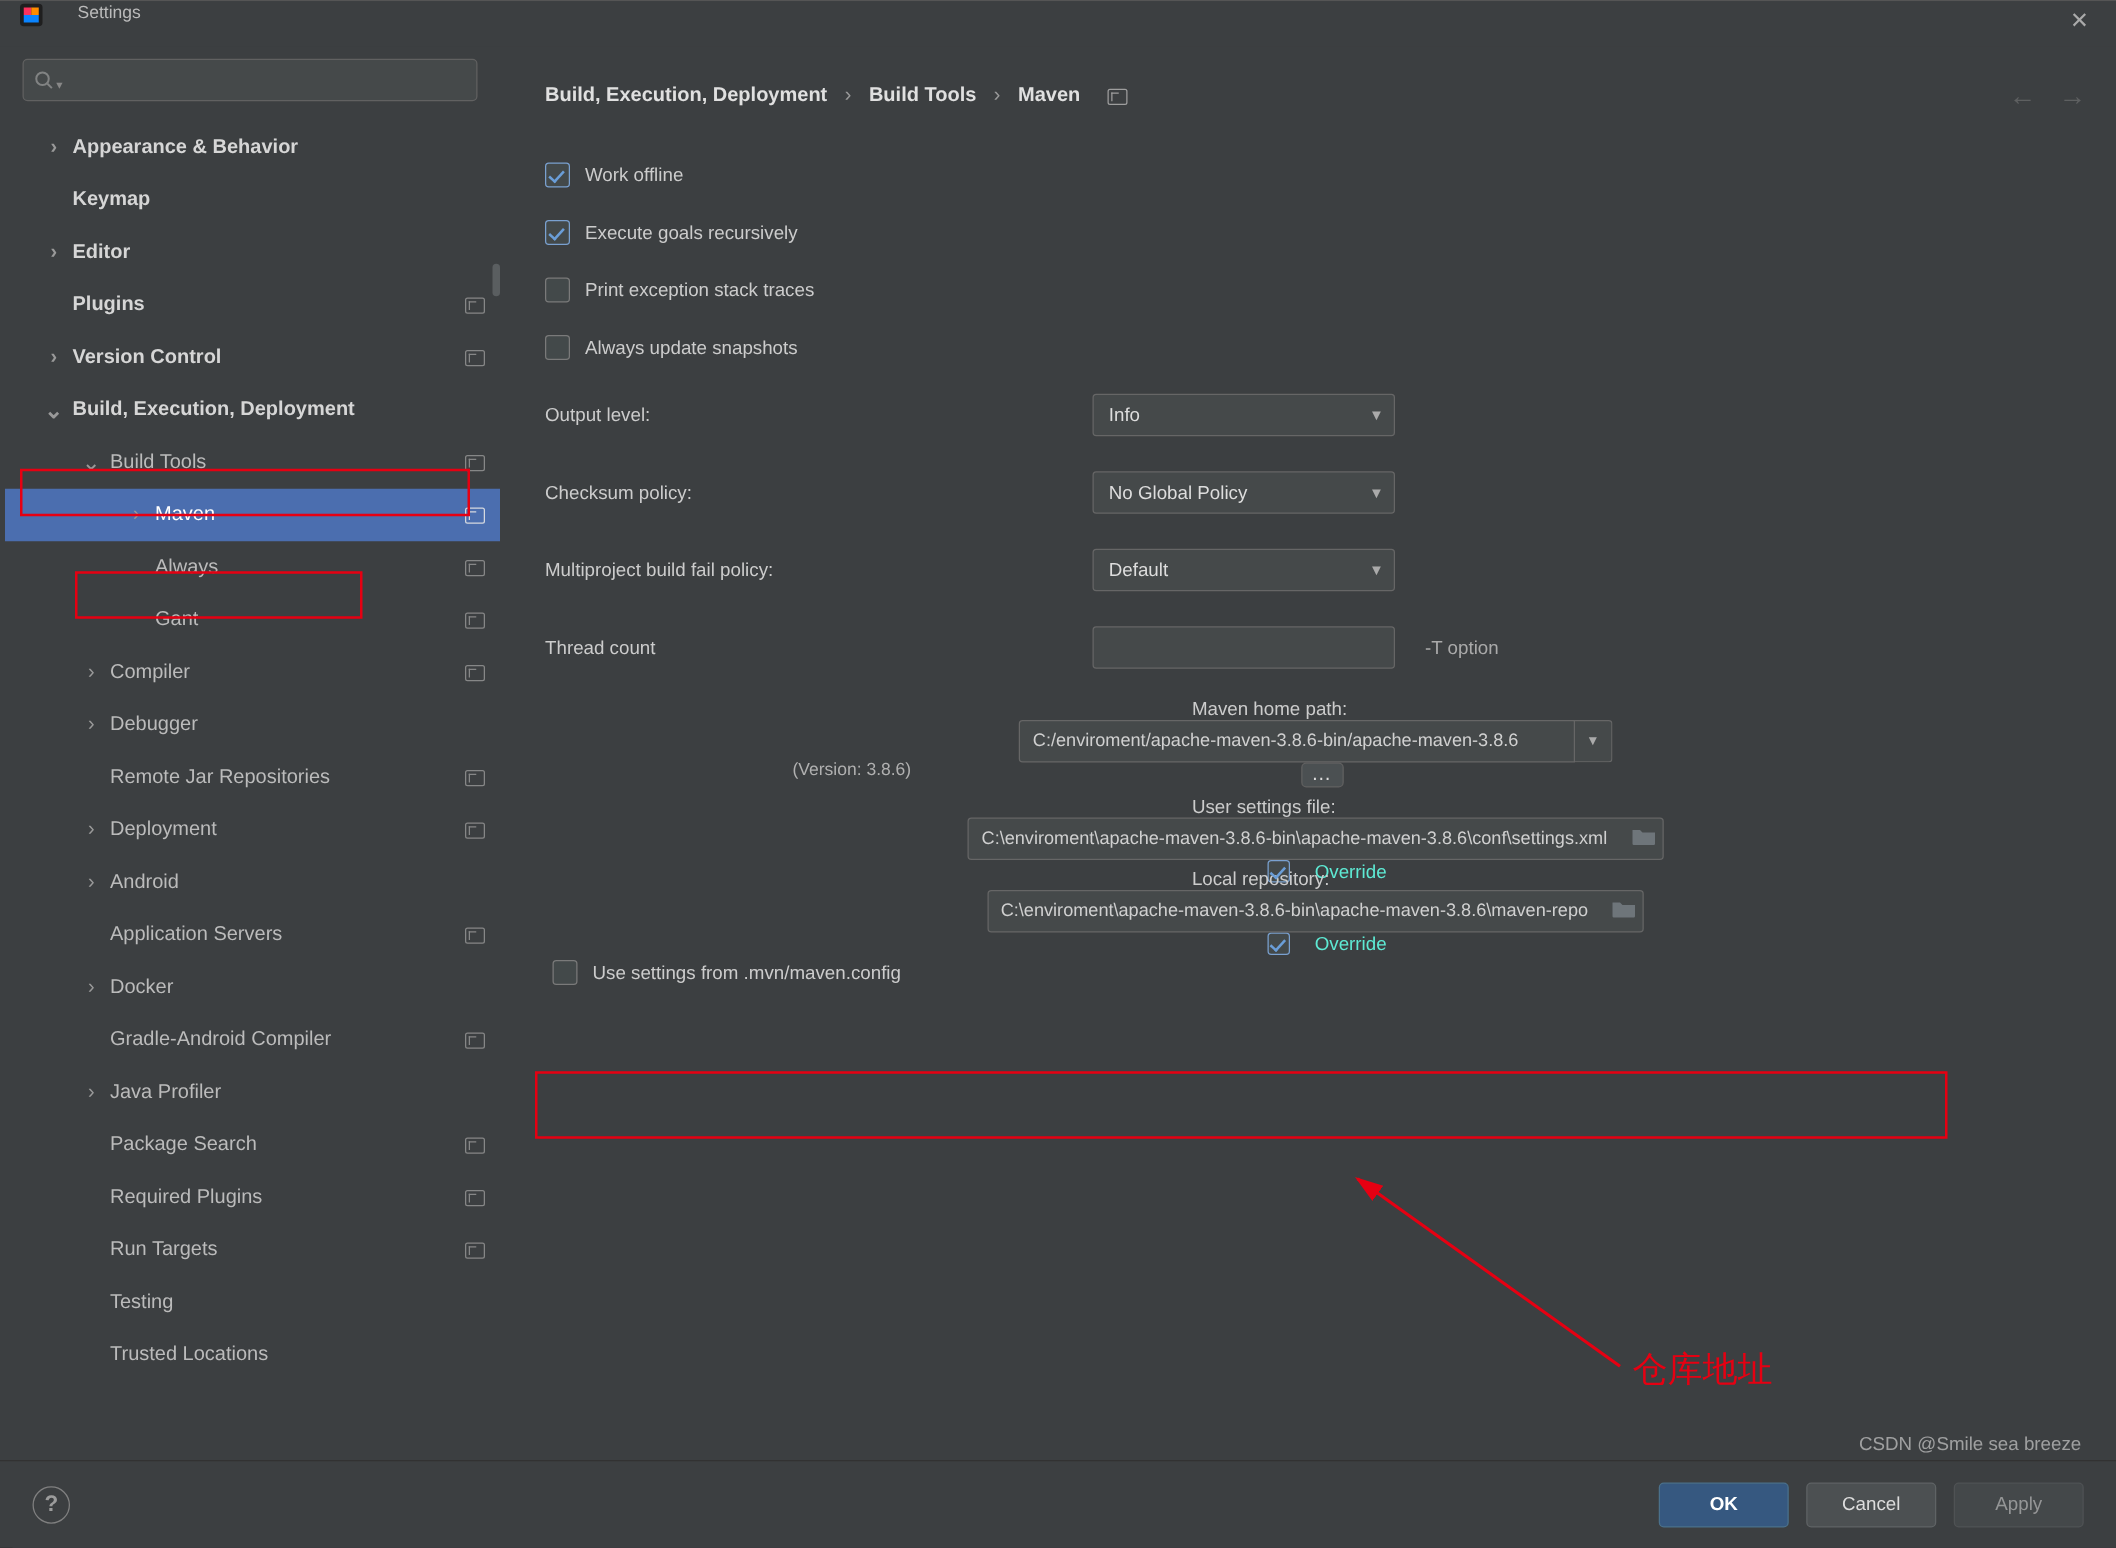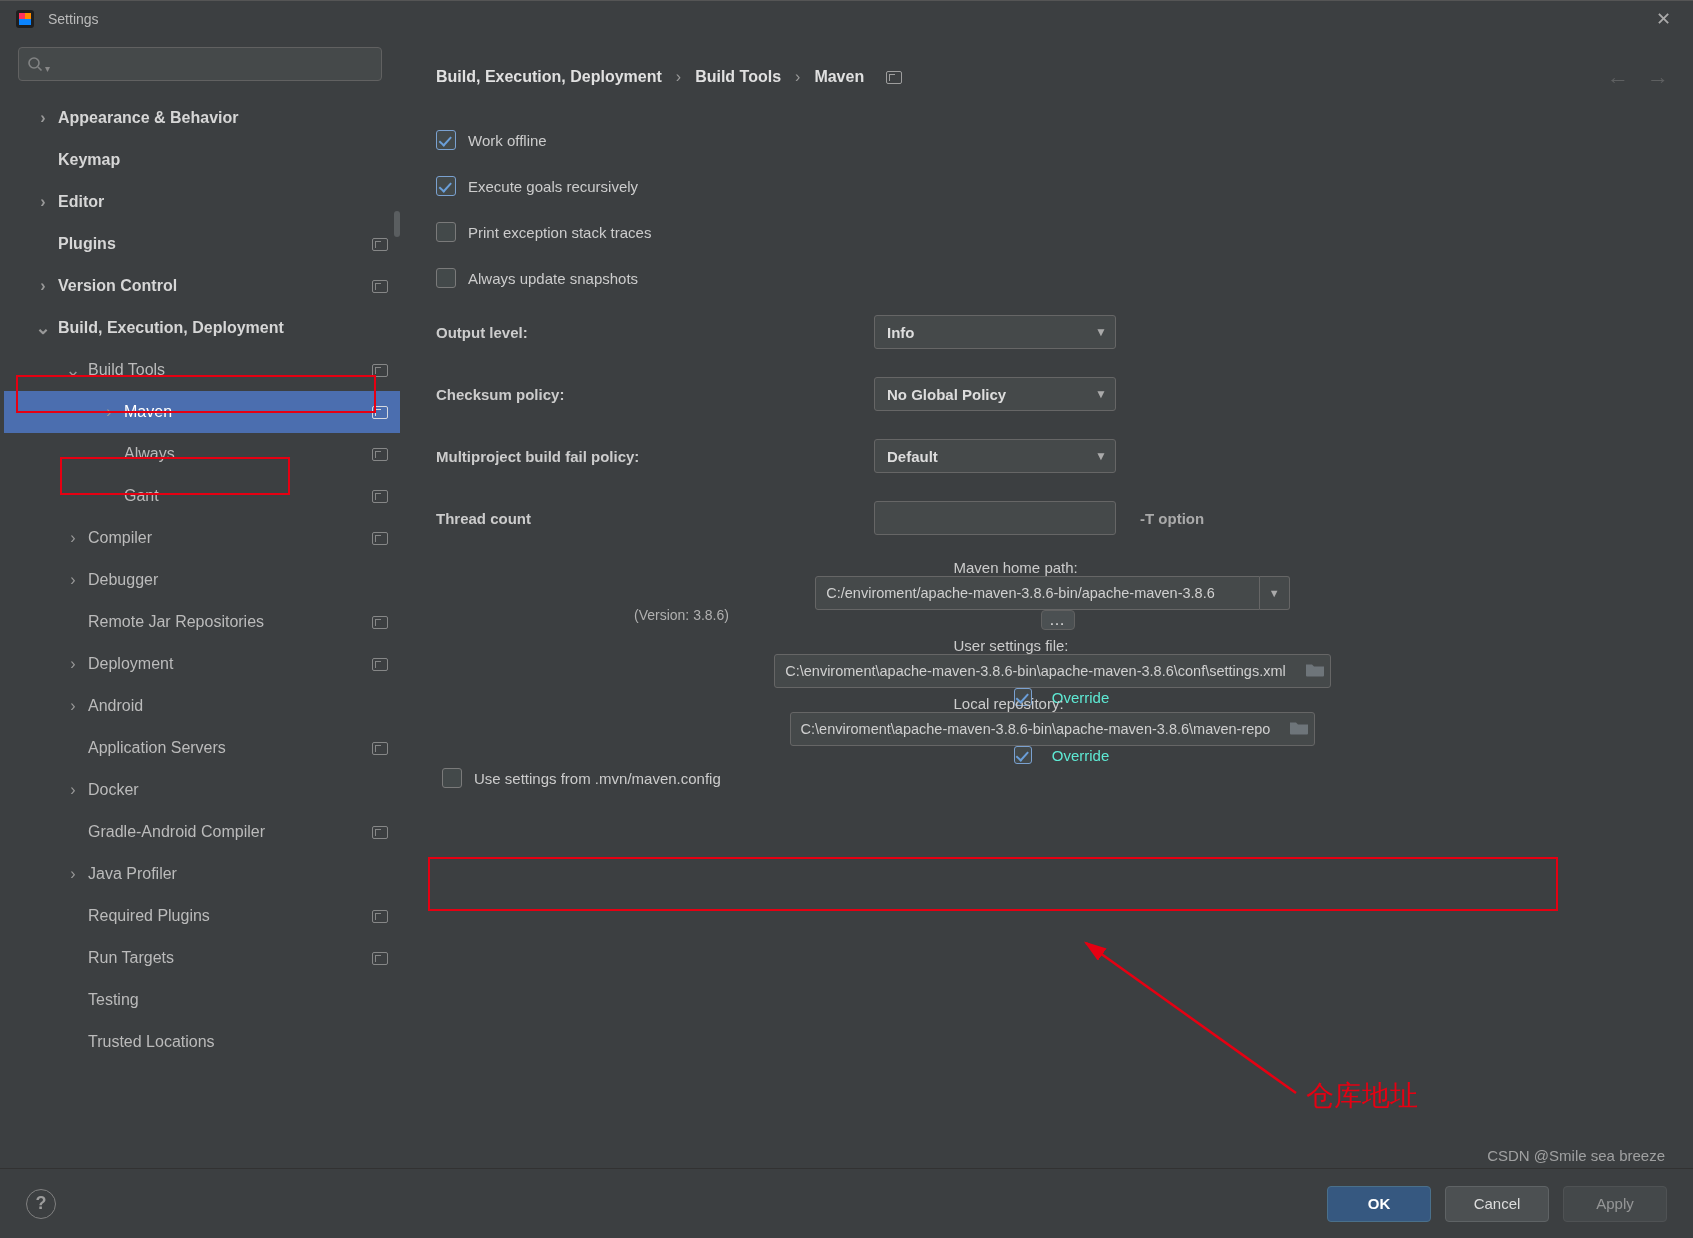--- a/index.html
+++ b/index.html
@@ -14,23 +14,23 @@
     display: flex;
     flex-direction: column;
   }
   
   .outer-pad { position:absolute; left:0; top:0; bottom:0; width:10px; background:#2b2b2b;}
   .window { position:relative; flex:1; display:flex; flex-direction:column; background:#3c3f41; border-top:1px solid #555;}
   
   .titlebar {
     height: 36px;
     display: flex;
-    align-items: center;
     padding: 0 14px;
     background: #3c3f41;
+    gap: 14px;
   }
   .titlebar .app-icon {
     width: 22px; height: 22px; margin-right: 12px;
     display: inline-flex; align-items:center; justify-content:center;
   }
   .titlebar .title { color: #bbb; font-size: 14px; }
   .titlebar .close {
     margin-left: auto;
     font-size: 18px; color:#aaa; cursor:pointer; padding:4px 8px;
   }
@@ -119,21 +119,21 @@
     width:20px; height:20px; border:1.6px solid #7a7a7a; border-radius:3px;
     margin-right:12px; display:inline-flex; align-items:center; justify-content:center;
     background:#43494a; flex-shrink:0;
   }
   .chk.checked { border-color:#7aa1d0; }
   .chk.checked::after {
     content:""; width:10px; height:5px; border:2.5px solid #6a9ed8; border-top:none; border-right:none;
     transform: rotate(-48deg) translate(0px,-1px);
   }
 
-  .field-row { display:flex; align-items:center; height:62px; font-size:15px;font-weight:bold; }
+  .field-row { display:flex; align-items:center; height:62px; font-size:15px; }
   .field-row .label { width: 198px; flex-shrink:0; color:#ccc; }
   .select {
     width:242px; height:34px; background:#45494a; border:1px solid #666; border-radius:3px;
     display:flex; align-items:center; padding:0 8px 0 12px; color:#ddd; font-size:15px;
     justify-content:space-between; cursor:pointer;
   }
   .select .caret { color:#aaa; font-size:12px;}
   .text-input {
     height:34px; background:#45494a; border:1px solid #666; border-radius:3px;
     display:flex; align-items:center; padding:0 10px; color:#d0d0d0; font-size:14.5px;
@@ -302,20 +302,25 @@
             <span class="arrow" style="font-size: 16px;"></span>
             <span>Gradle-Android Compiler</span>
             <span class="proj-badge"></span>
           </div>
           <div class="tree-item level-2">
             <span class="arrow" style="font-size: 16px;">›</span>
             <span>Java Profiler</span>
           </div>
           <div class="tree-item level-2">
             <span class="arrow" style="font-size: 16px;"></span>
+            <span>Package Search</span>
+            <span class="proj-badge"></span>
+          </div>
+          <div class="tree-item level-2">
+            <span class="arrow" style="font-size: 16px;"></span>
             <span>Required Plugins</span>
             <span class="proj-badge"></span>
           </div>
           <div class="tree-item level-2">
             <span class="arrow" style="font-size: 16px;"></span>
             <span>Run Targets</span>
             <span class="proj-badge"></span>
           </div>
           <div class="tree-item level-2">
             <span class="arrow" style="font-size: 16px;"></span>

